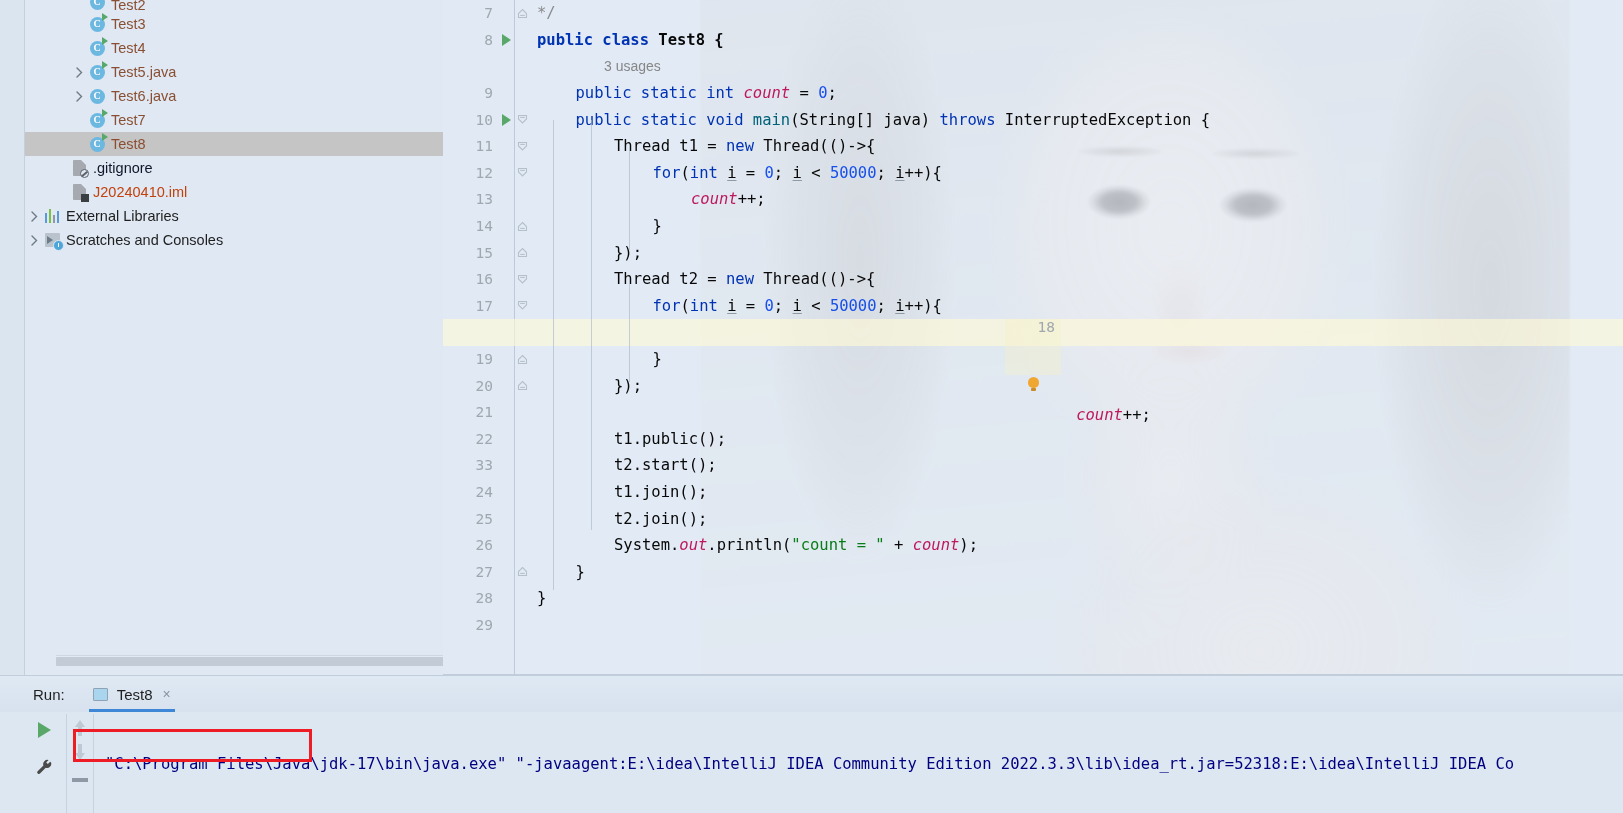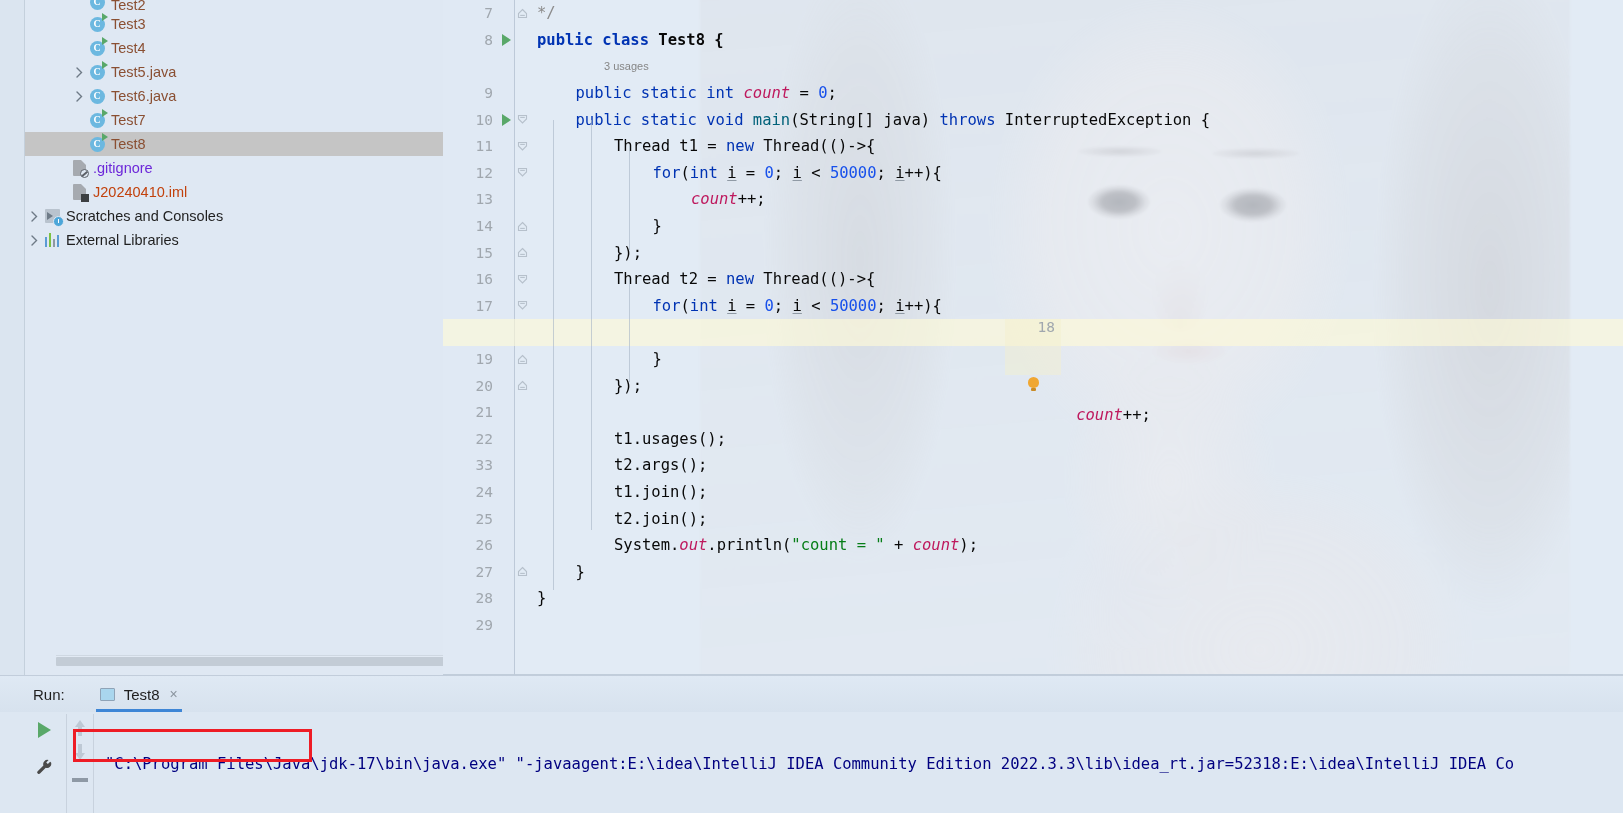--- a/index.html
+++ b/index.html
@@ -106,21 +106,21 @@
   }
   .tree-arrow svg { display: block; }
   .tree-icon {
     width: 20px; height: 20px; flex: 0 0 20px;
     display: flex; align-items: center; justify-content: center;
     margin-right: 4px;
     position: relative;
   }
   .tree-label { line-height: 1; }
   .lbl-class { color: #8a4f32; }
-  .lbl-ignore { color: #6d28d9; }
+  .lbl-ignore { color: #0f172a; }
   .lbl-iml { color: #c2410c; }
   .lbl-plain { color: #1f1f1f; }
 
   
   .icn-class {
     width: 15px; height: 15px; border-radius: 50%;
     background: #6cb8e0;
     color: #ffffff;
     font-size: 10px;
     font-weight: bold;
@@ -304,42 +304,42 @@
   .str  { color: #067d17; }
   .fld  { color: #be185d; font-style: italic; }
   .mth  { color: #00627a; }
   .cmt  { color: #8c8c8c; }
   .var-u { text-decoration: underline; text-decoration-color: #909aa5; text-underline-offset: 2px; }
 
   .usages {
     position: absolute;
     left: 132px;
     font-family: "Liberation Sans", sans-serif;
-    font-size: 11px;
+    font-size: 14px;
     color: #868686;
   }
 
   
   .run-panel {
     position: absolute; left: 0; top: 675px;
     width: 1623px; height: 138px;
     background: #dde7f2;
     border-top: 1px solid #c2cddb;
   }
   .run-header {
     position: relative;
     height: 36px;
     display: flex;
     align-items: center;
     padding-left: 33px;
     background: linear-gradient(180deg, #dfe9f4 0%, #d7e2ee 100%);
   }
   .run-label {
     font-size: 15px; color: #1f1f1f;
-    margin-right: 31px;
+    margin-right: 24px;
   }
   .run-tab {
     position: relative;
     display: flex; align-items: center;
     height: 36px;
     padding: 0 4px;
   }
   .run-tab .tab-icon {
     width: 15px; height: 13px;
     border: 1.5px solid #8fa3b7;
@@ -539,42 +539,42 @@
           <span class="tree-label lbl-iml">J20240410.iml</span>
         </div>
         <div class="tree-row">
           <span style="display: inline-block; flex: 0 0 2px; height: 1px;"></span>
           <span class="tree-arrow">
             <svg width="9" height="11" viewBox="0 0 9 11">
               <path d="M2 1 L6.5 5.5 L2 10" stroke="#6e7a86" stroke-width="1.4" fill="none" stroke-linecap="round"></path>
             </svg>
           </span>
           <span class="tree-icon">
-            <span class="icn-scratch">
-              <span class="clock"></span>
-            </span>
-          </span>
-          <span class="tree-label lbl-plain">Scratches and Consoles</span>
-        </div>
-        <div class="tree-row">
-          <span style="display: inline-block; flex: 0 0 2px; height: 1px;"></span>
-          <span class="tree-arrow">
-            <svg width="9" height="11" viewBox="0 0 9 11">
-              <path d="M2 1 L6.5 5.5 L2 10" stroke="#6e7a86" stroke-width="1.4" fill="none" stroke-linecap="round"></path>
-            </svg>
-          </span>
-          <span class="tree-icon">
             <span class="icn-lib">
               <i></i>
               <i></i>
               <i></i>
               <i></i>
             </span>
           </span>
           <span class="tree-label lbl-plain">External Libraries</span>
+        </div>
+        <div class="tree-row">
+          <span style="display: inline-block; flex: 0 0 2px; height: 1px;"></span>
+          <span class="tree-arrow">
+            <svg width="9" height="11" viewBox="0 0 9 11">
+              <path d="M2 1 L6.5 5.5 L2 10" stroke="#6e7a86" stroke-width="1.4" fill="none" stroke-linecap="round"></path>
+            </svg>
+          </span>
+          <span class="tree-icon">
+            <span class="icn-scratch">
+              <span class="clock"></span>
+            </span>
+          </span>
+          <span class="tree-label lbl-plain">Scratches and Consoles</span>
         </div>
       </div>
     <div class="proj-hscroll">
       <div class="thumb"></div>
     </div>
   </div>
 
   <div class="editor">
     <div class="editor-surface">
       <div class="gutter"></div>
@@ -619,22 +619,22 @@
           <div class="crow hl"><span class="ln">18</span><span class="gmark"><span class="bulb"></span></span><span class="fold"></span><span class="ctext" style="padding-left: 161px;"><span class="fld">count</span><span>++;</span></span></div>
           <div class="crow"><span class="ln">19</span><span class="gmark"></span><span class="fold"><svg width="11" height="11" viewBox="0 0 11 11">
                 <path d="M5.5 1.5 L9.5 5.5 V9.5 H1.5 V5.5 Z" fill="none" stroke="#b6c0cb" stroke-width="1.1"></path>
                 <path d="M3.2 7.4 H7.8" stroke="#b6c0cb" stroke-width="1.1"></path>
               </svg></span><span class="ctext" style="padding-left: 122.5px;"><span>}</span></span></div>
           <div class="crow"><span class="ln">20</span><span class="gmark"></span><span class="fold"><svg width="11" height="11" viewBox="0 0 11 11">
                 <path d="M5.5 1.5 L9.5 5.5 V9.5 H1.5 V5.5 Z" fill="none" stroke="#b6c0cb" stroke-width="1.1"></path>
                 <path d="M3.2 7.4 H7.8" stroke="#b6c0cb" stroke-width="1.1"></path>
               </svg></span><span class="ctext" style="padding-left: 84px;"><span>});</span></span></div>
           <div class="crow"><span class="ln">21</span><span class="gmark"></span><span class="fold"></span><span class="ctext" style="padding-left: 7px;"></span></div>
-          <div class="crow"><span class="ln">22</span><span class="gmark"></span><span class="fold"></span><span class="ctext" style="padding-left: 84px;"><span>t1.usages();</span></span></div>
-          <div class="crow"><span class="ln">33</span><span class="gmark"></span><span class="fold"></span><span class="ctext" style="padding-left: 84px;"><span>t2.args();</span></span></div>
+          <div class="crow"><span class="ln">22</span><span class="gmark"></span><span class="fold"></span><span class="ctext" style="padding-left: 84px;"><span>t1.public();</span></span></div>
+          <div class="crow"><span class="ln">33</span><span class="gmark"></span><span class="fold"></span><span class="ctext" style="padding-left: 84px;"><span>t2.start();</span></span></div>
           <div class="crow"><span class="ln">24</span><span class="gmark"></span><span class="fold"></span><span class="ctext" style="padding-left: 84px;"><span>t1.join();</span></span></div>
           <div class="crow"><span class="ln">25</span><span class="gmark"></span><span class="fold"></span><span class="ctext" style="padding-left: 84px;"><span>t2.join();</span></span></div>
           <div class="crow"><span class="ln">26</span><span class="gmark"></span><span class="fold"></span><span class="ctext" style="padding-left: 84px;"><span>System.</span><span class="fld">out</span><span>.println(</span><span class="str">"count = "</span><span> + </span><span class="fld">count</span><span>);</span></span></div>
           <div class="crow"><span class="ln">27</span><span class="gmark"></span><span class="fold"><svg width="11" height="11" viewBox="0 0 11 11">
                 <path d="M5.5 1.5 L9.5 5.5 V9.5 H1.5 V5.5 Z" fill="none" stroke="#b6c0cb" stroke-width="1.1"></path>
                 <path d="M3.2 7.4 H7.8" stroke="#b6c0cb" stroke-width="1.1"></path>
               </svg></span><span class="ctext" style="padding-left: 45.5px;"><span>}</span></span></div>
           <div class="crow"><span class="ln">28</span><span class="gmark"></span><span class="fold"></span><span class="ctext" style="padding-left: 7px;"><span>}</span></span></div>
           <div class="crow"><span class="ln">29</span><span class="gmark"></span><span class="fold"></span><span class="ctext" style="padding-left: 7px;"></span></div>
         </div>

